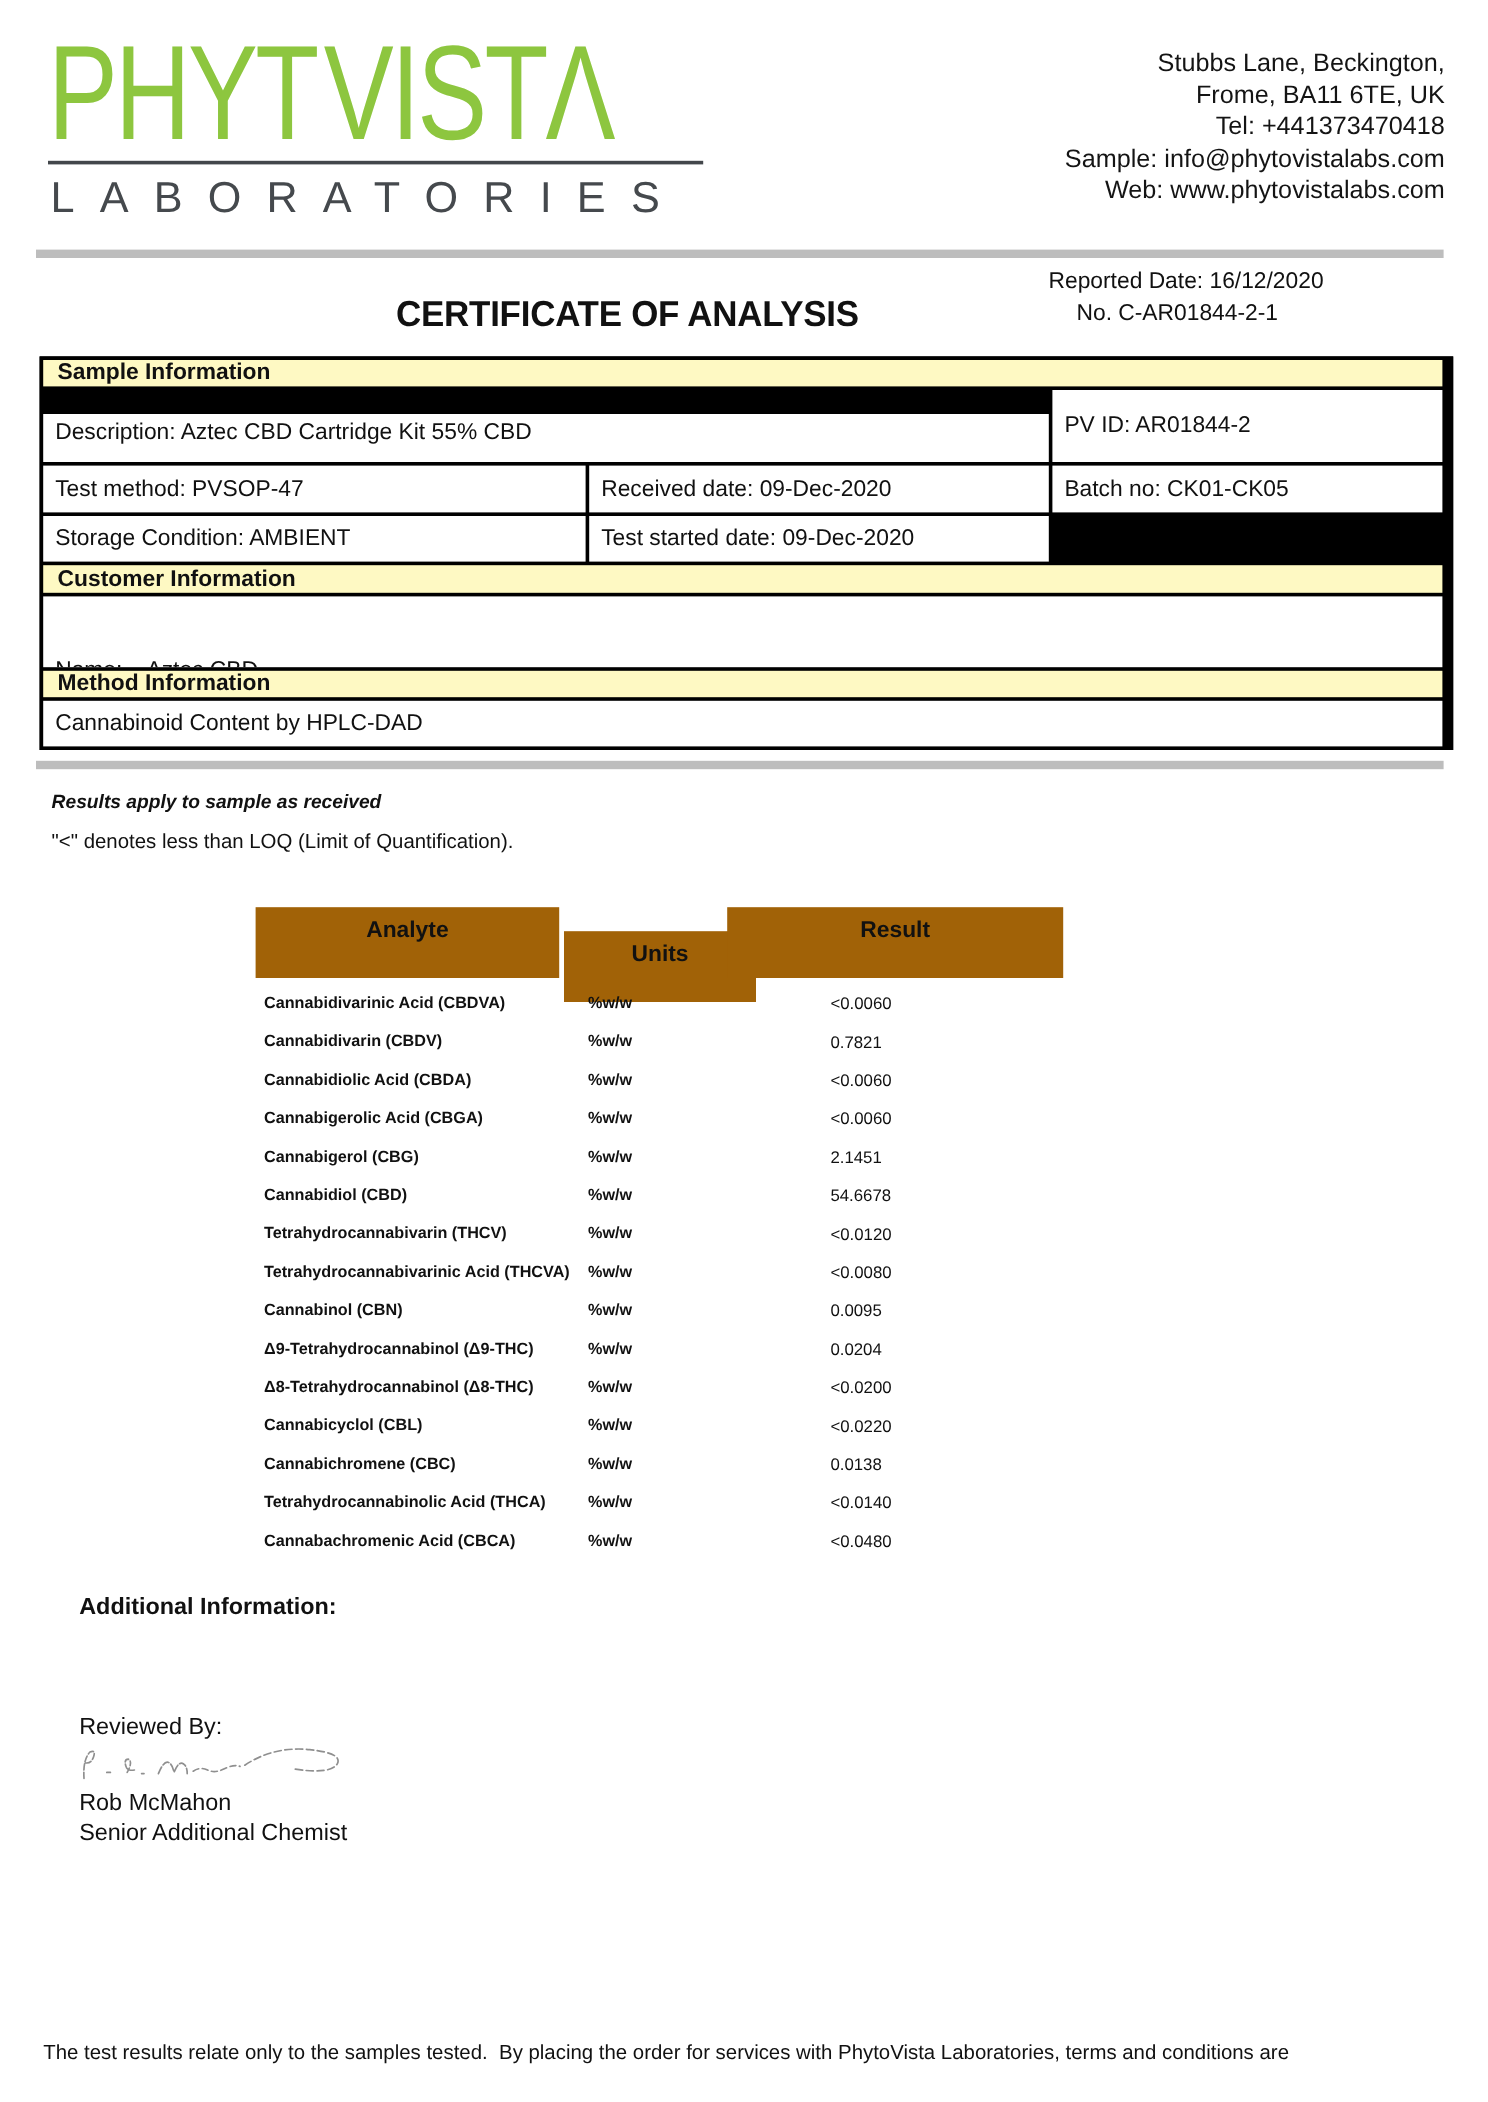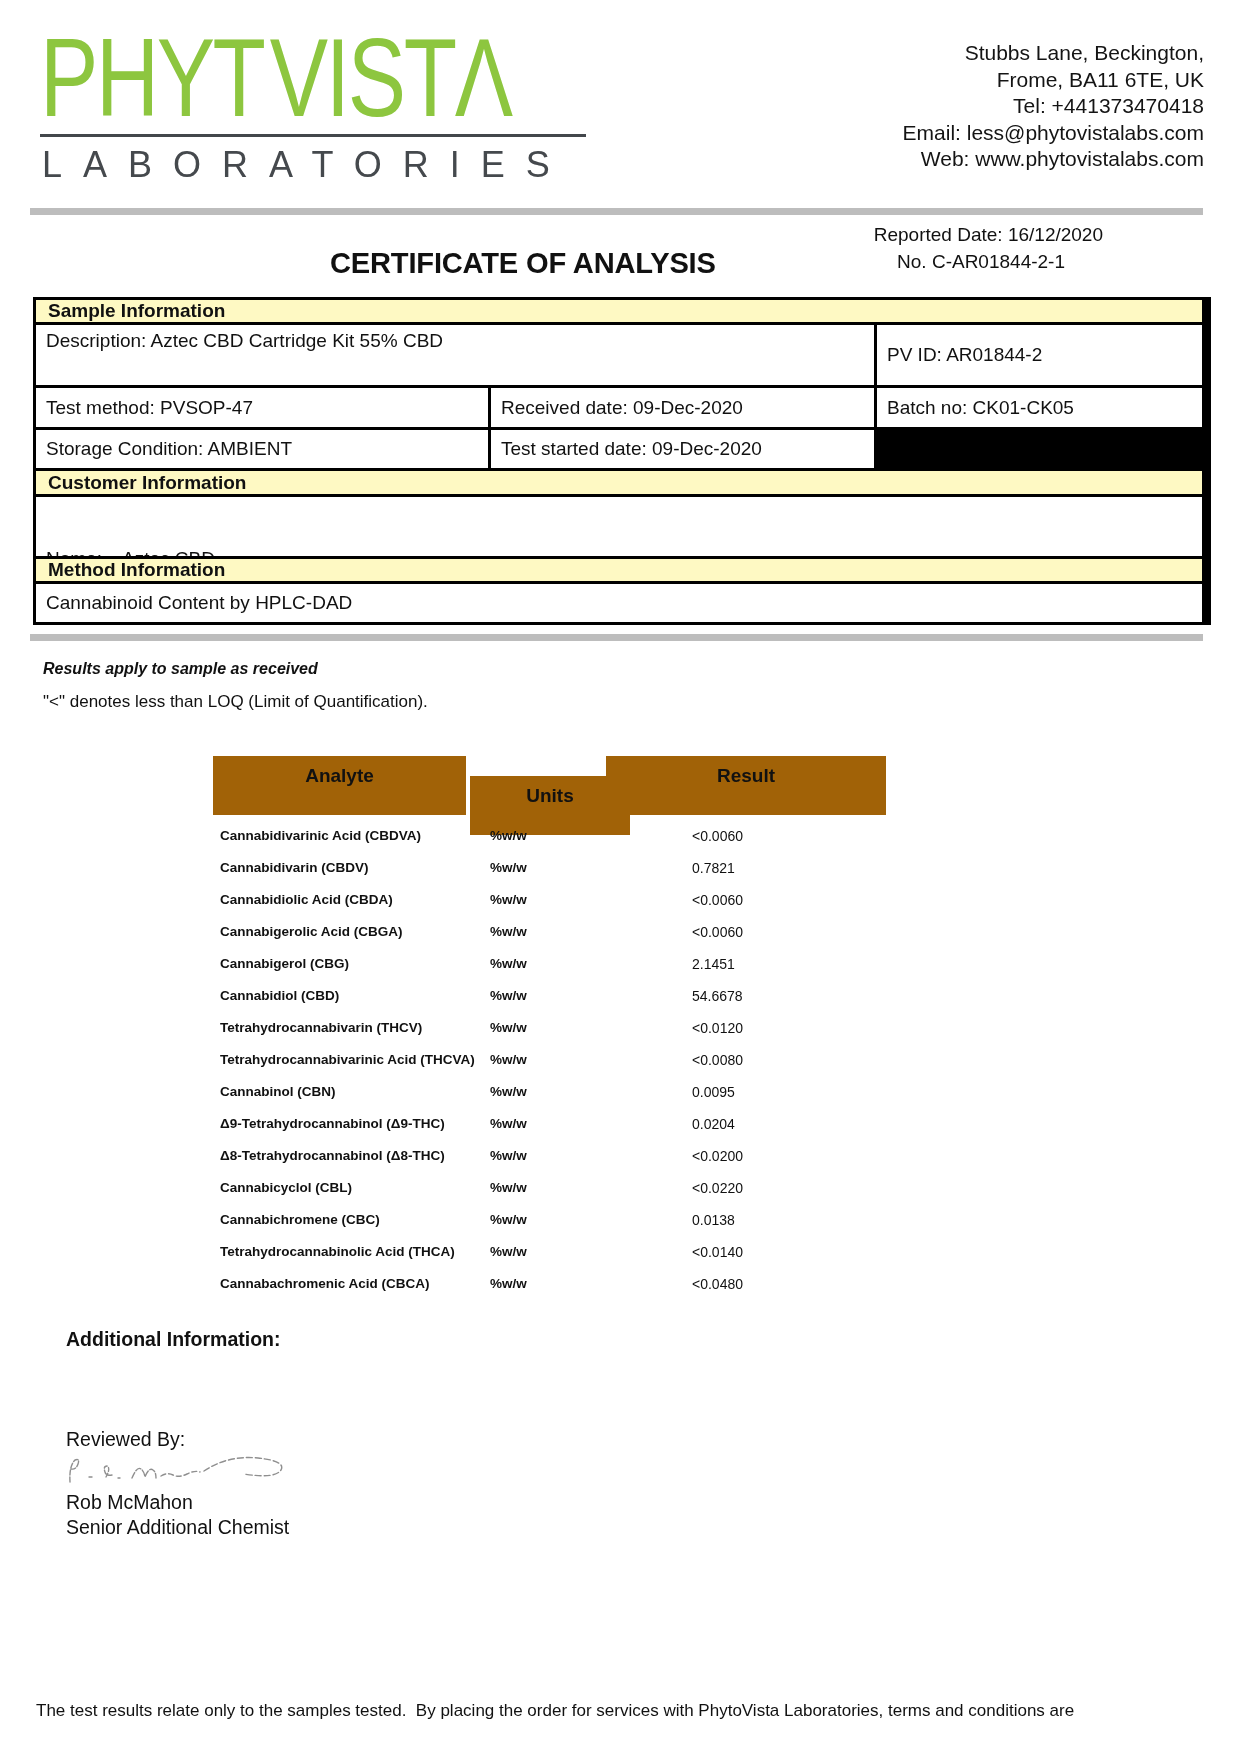--- a/index.html
+++ b/index.html
@@ -29,21 +29,21 @@
 
   
   .itable{position:absolute;left:33px;top:297px;width:1172px;background:#000;
           border:3px solid #000;display:grid;gap:3px;
           grid-template-columns:452px 383px 325px;
           grid-template-rows:22px 60px 39px 38px 23px 59px 22px 38px;
           font-size:19px;}
   .itable .cell{background:#fff;padding-left:10px;overflow:hidden;}
   .itable .gbar{background:#fef9c3;font-weight:bold;padding-left:12px;display:flex;align-items:center;}
   .span3{grid-column:1/4;}
-  .span2{grid-column:1/3;}
+  .span2{grid-column:1/3;margin-top:20px;}
   .desc{padding-top:5px;}
   .vcent{display:flex;align-items:center;}
   .twoline{padding-top:7px;white-space:pre;}
 
   
   .note1{position:absolute;left:43px;top:660px;font-size:16px;font-weight:bold;font-style:italic;}
   .note2{position:absolute;left:43px;top:692px;font-size:17px;}
 
   
   .results{position:absolute;left:213px;top:756px;width:673px;}
@@ -85,21 +85,21 @@
       <span>VISTΛ</span>
     </div>
   </div>
   <div class="logo-rule"></div>
   <div class="logo-sub">LABORATORIES</div>
 
   <div class="contact" id="contact-lines">
       <div>Stubbs Lane, Beckington,</div>
       <div>Frome, BA11 6TE, UK</div>
       <div>Tel: +441373470418</div>
-      <div>Email: less@phytovistalabs.com</div>
+      <div>Sample: info@phytovistalabs.com</div>
       <div>Web: www.phytovistalabs.com</div>
     </div>
 
   <div class="graybar bar1"></div>
 
   <div class="reported-date">Reported Date: 16/12/2020</div>
   <div class="report-no">No. C-AR01844-2-1</div>
   <div class="doc-title">CERTIFICATE OF ANALYSIS</div>
 
   <div class="itable">

